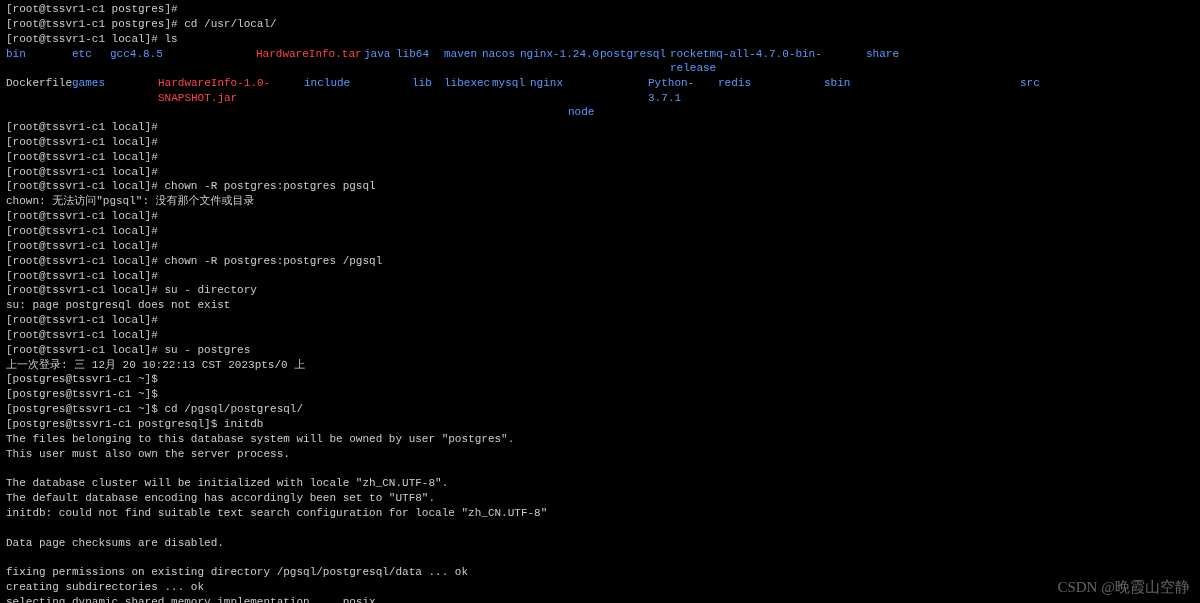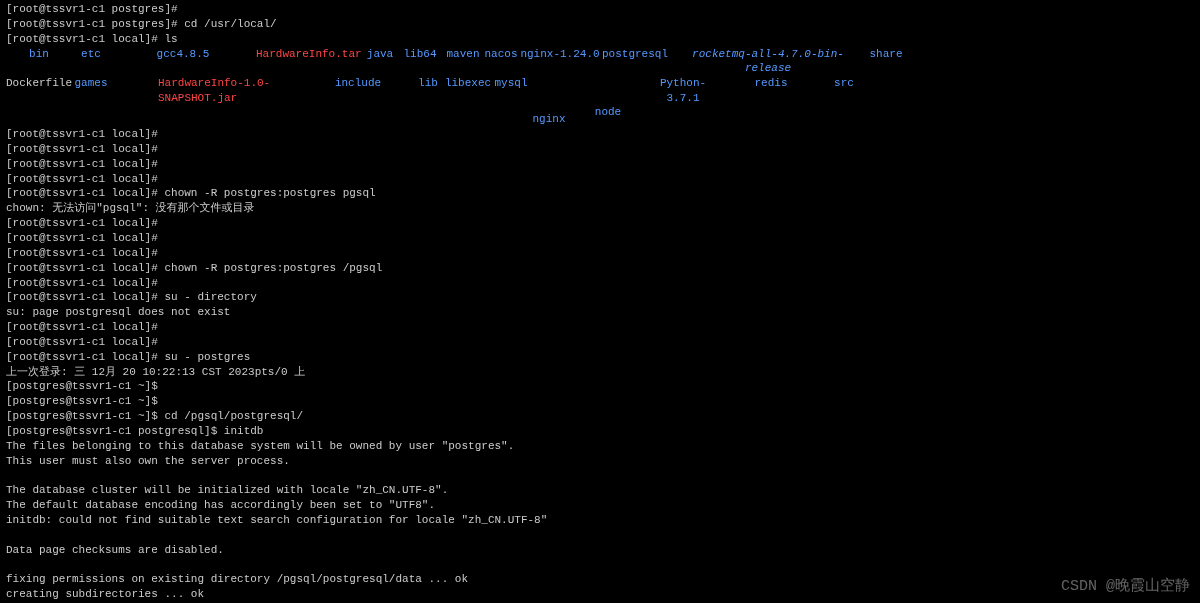--- a/index.html
+++ b/index.html
@@ -9,28 +9,28 @@
       font-family: "Courier New", monospace;
       font-size: 11px;
       line-height: 1.35;
       padding: 2px 6px;
       width: 1200px;
       height: 603px;
       overflow: hidden;
       position: relative;
     }
     .line { white-space: pre; }
-    .blue { color: #5599ff; text-align: center; }
+    .blue { color: #5599ff; }
     .red { color: #ff4444; }
     .watermark {
       position: absolute;
       bottom: 6px;
       right: 10px;
       color: rgba(220,220,220,0.45);
-      font-family: Liberation Mono, monospace;
+      font-family: Liberation Serif, serif;
       font-size: 15px;
       pointer-events: none;
     }
     .ls-row { display: flex; }
     .ls-col { display: inline-block; }
   </style>
 </head>
 <body>
 
 <div>
@@ -43,35 +43,36 @@
       <span class="ls-col blue" style="width: 66px;">bin</span>
       <span class="ls-col blue" style="width: 38px;">etc</span>
       <span class="ls-col blue" style="width: 146px;">gcc4.8.5</span>
       <span class="ls-col red" style="width: 108px;">HardwareInfo.tar</span>
       <span class="ls-col blue" style="width: 32px;">java</span>
       <span class="ls-col blue" style="width: 48px;">lib64</span>
       <span class="ls-col blue" style="width: 38px;">maven</span>
       <span class="ls-col blue" style="width: 38px;">nacos</span>
       <span class="ls-col blue" style="width: 80px;">nginx-1.24.0</span>
       <span class="ls-col blue" style="width: 70px;">postgresql</span>
-      <span class="ls-col blue" style="width: 196px; font-style: italic;">rocketmq-all-4.7.0-bin-release</span>
+      <span class="ls-col blue" style="width: 196px;">rocketmq-all-4.7.0-bin-release</span>
       <span class="ls-col blue" style="width: 40px;">share</span>
     </div>
 <div class="ls-row" id="ls-row2">
       <span class="ls-col " style="width: 66px; text-align: right;">Dockerfile</span>
       <span class="ls-col blue" style="width: 38px;">games</span>
       <span class="ls-col red" style="width: 146px; margin-left: 48px;">HardwareInfo-1.0-SNAPSHOT.jar</span>
       <span class="ls-col blue" style="width: 108px;">include</span>
       <span class="ls-col blue" style="width: 32px;">lib</span>
       <span class="ls-col blue" style="width: 48px;">libexec</span>
       <span class="ls-col blue" style="width: 38px;">mysql</span>
-      <span class="ls-col blue" style="width: 38px; margin-top: 36px;">nginx</span>
+      <span class="ls-col blue" style="width: 38px;">nginx</span>
       <span class="ls-col blue" style="width: 80px; margin-top: 29px;">node</span>
       <span class="ls-col blue" style="width: 70px;">Python-3.7.1</span>
       <span class="ls-col blue" style="width: 106px;">redis</span>
+      <span class="ls-col blue" style="width: 196px;">sbin</span>
       <span class="ls-col blue" style="width: 40px;">src</span>
     </div>
 
 <div class="line"><span>[root@tssvr1-c1 local]#</span></div>
 <div class="line"><span>[root@tssvr1-c1 local]#</span></div>
 <div class="line"><span>[root@tssvr1-c1 local]#</span></div>
 <div class="line"><span>[root@tssvr1-c1 local]#</span></div>
 <div class="line"><span>[root@tssvr1-c1 local]#</span><span> chown -R postgres:postgres pgsql</span></div>
 <div class="line"><span>chown: 无法访问"pgsql": 没有那个文件或目录</span></div>
 <div class="line"><span>[root@tssvr1-c1 local]#</span></div>

